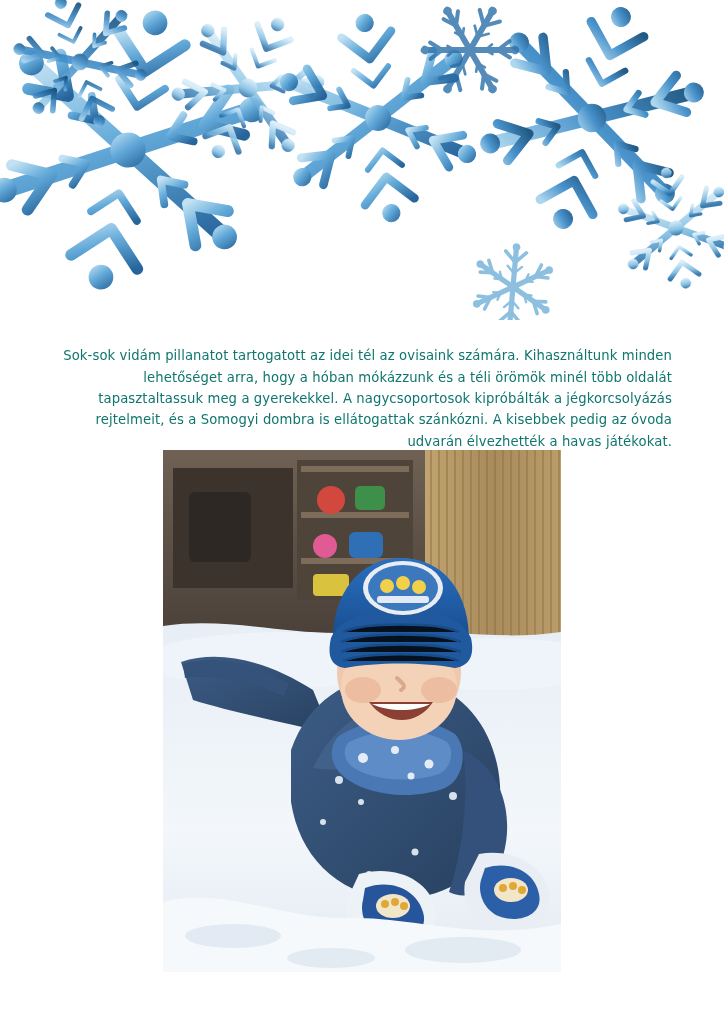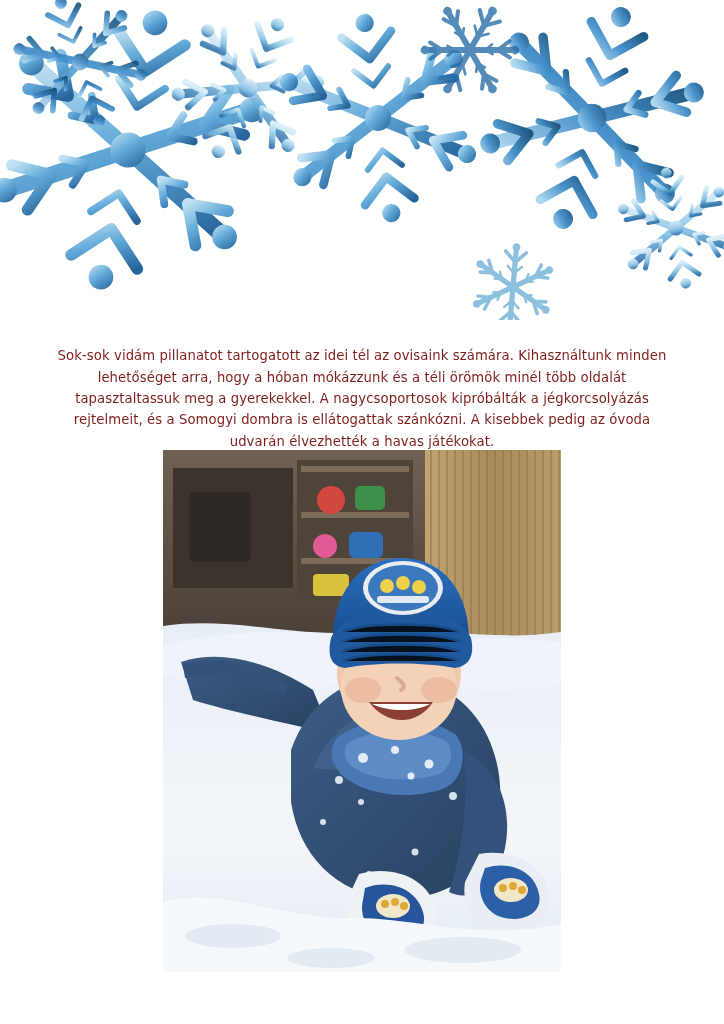--- a/index.html
+++ b/index.html
@@ -32,24 +32,24 @@
   .banner svg {
     display: block;
   }
 
   
   .intro-text {
     position: absolute;
     top: 332px;
     left: 52px;
     width: 620px;
-    text-align: center;
+    text-align: right;
     font-size: 13.2px;
     line-height: 1.62;
-    color: #7f1d1d;
+    color: #0f766e;
     font-family: "DejaVu Sans", sans-serif;
     letter-spacing: 0.1px;
   }
 
   
   .photo-wrap {
     position: absolute;
     top: 450px;
     left: 163px;
     width: 398px;

